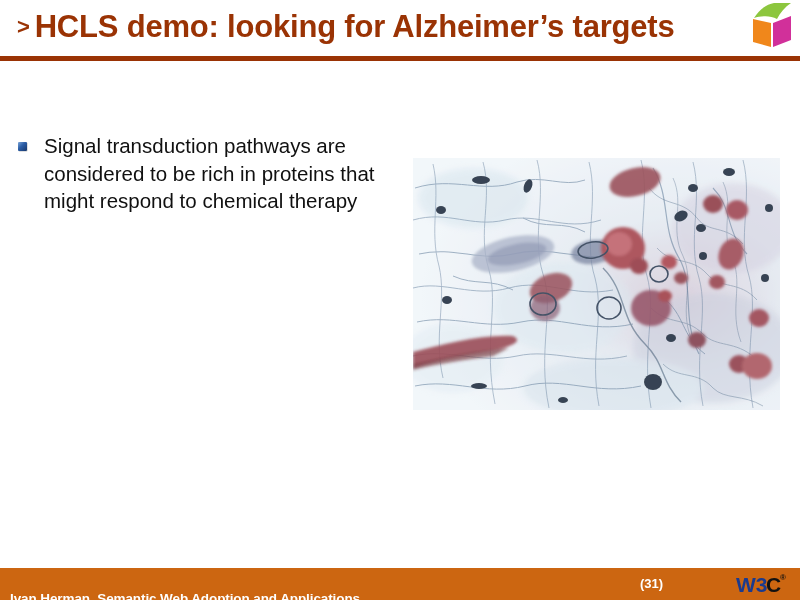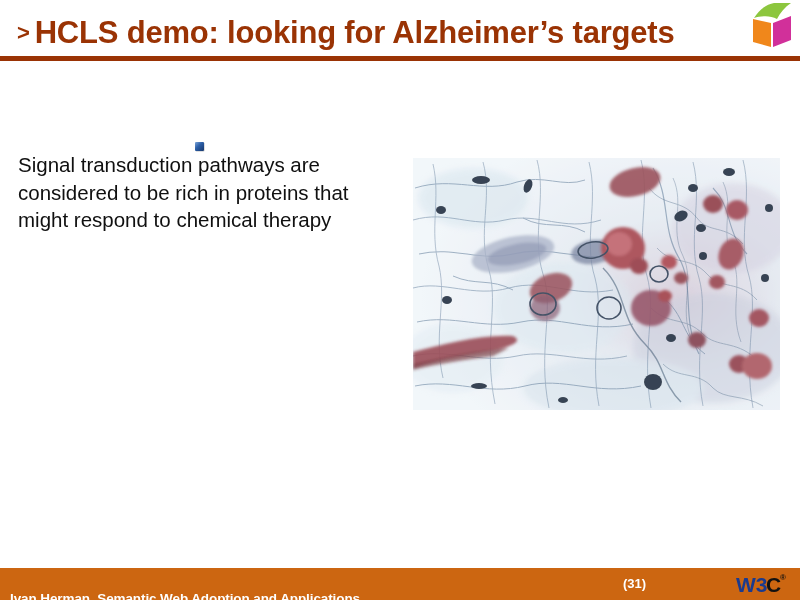--- a/index.html
+++ b/index.html
@@ -18,21 +18,21 @@
   
   #slide-header {
     position: absolute;
     left: 0; top: 0;
     width: 800px;
     height: 62px;
   }
   #slide-title {
     position: absolute;
     left: 17px;
-    top: 13px;
+    top: 7px;
     font-size: 31px;
     font-weight: bold;
     font-stretch: condensed;
     color: #9A3304;
     letter-spacing: -0.2px;
     white-space: nowrap;
     line-height: 40px;
   }
   #slide-title .chev {
     font-size: 22px;
@@ -68,23 +68,22 @@
   }
 
   #bullet-list {
     position: absolute;
     left: 18px;
     top: 70px;
     width: 380px;
   }
   .bullet-row {
     display: flex;
-    align-items: center;
+    align-items: flex-start;
     margin-bottom: 18px;
-    flex-direction: column;
   }
   .bullet-marker {
     flex: 0 0 auto;
     width: 9px;
     height: 9px;
     margin-top: 10px;
     margin-right: 17px;
     background: linear-gradient(135deg, #7EA6D8 0%, #2C5FA8 42%, #17376B 100%);
     border-radius: 1px;
     box-shadow: 0.5px 0.5px 0 rgba(0,0,0,0.25);
@@ -124,24 +123,24 @@
     font-size: 13.5px;
     font-weight: bold;
     font-stretch: condensed;
     color: #ffffff;
     white-space: nowrap;
     letter-spacing: -0.1px;
     margin-top: 16px;
   }
   #footer-pagenum {
     position: absolute;
-    left: 602px;
+    left: 640px;
     top: 8px;
     width: 44px;
-    text-align: right;
+    text-align: left;
     font-size: 13px;
     font-weight: bold;
     color: #ffffff;
   }
   #footer-w3c-logo {
     position: absolute;
     right: 8px;
     top: 2px;
     height: 28px;
     width: 56px;

